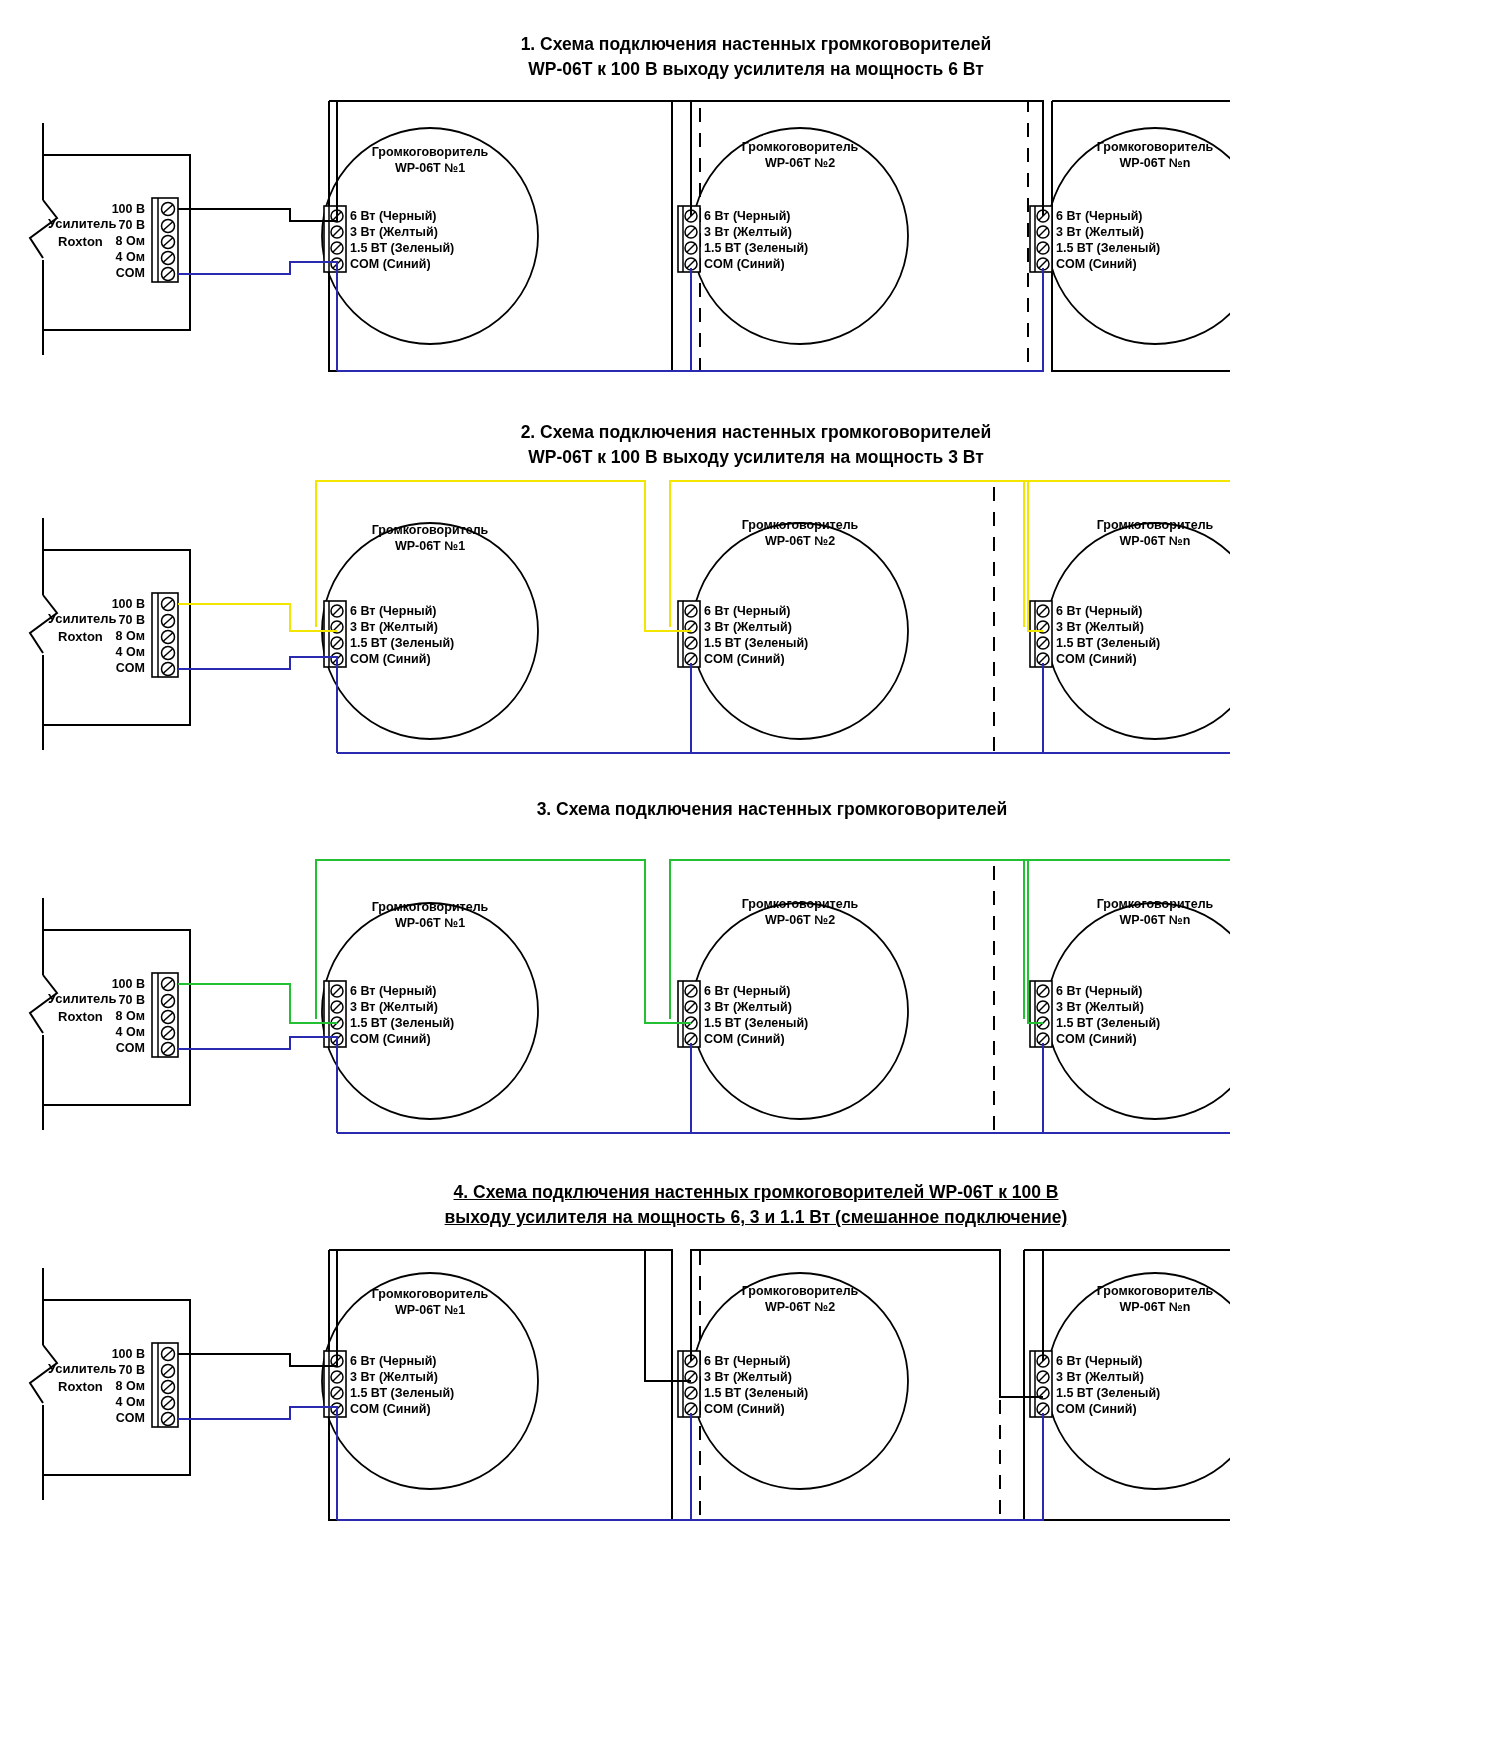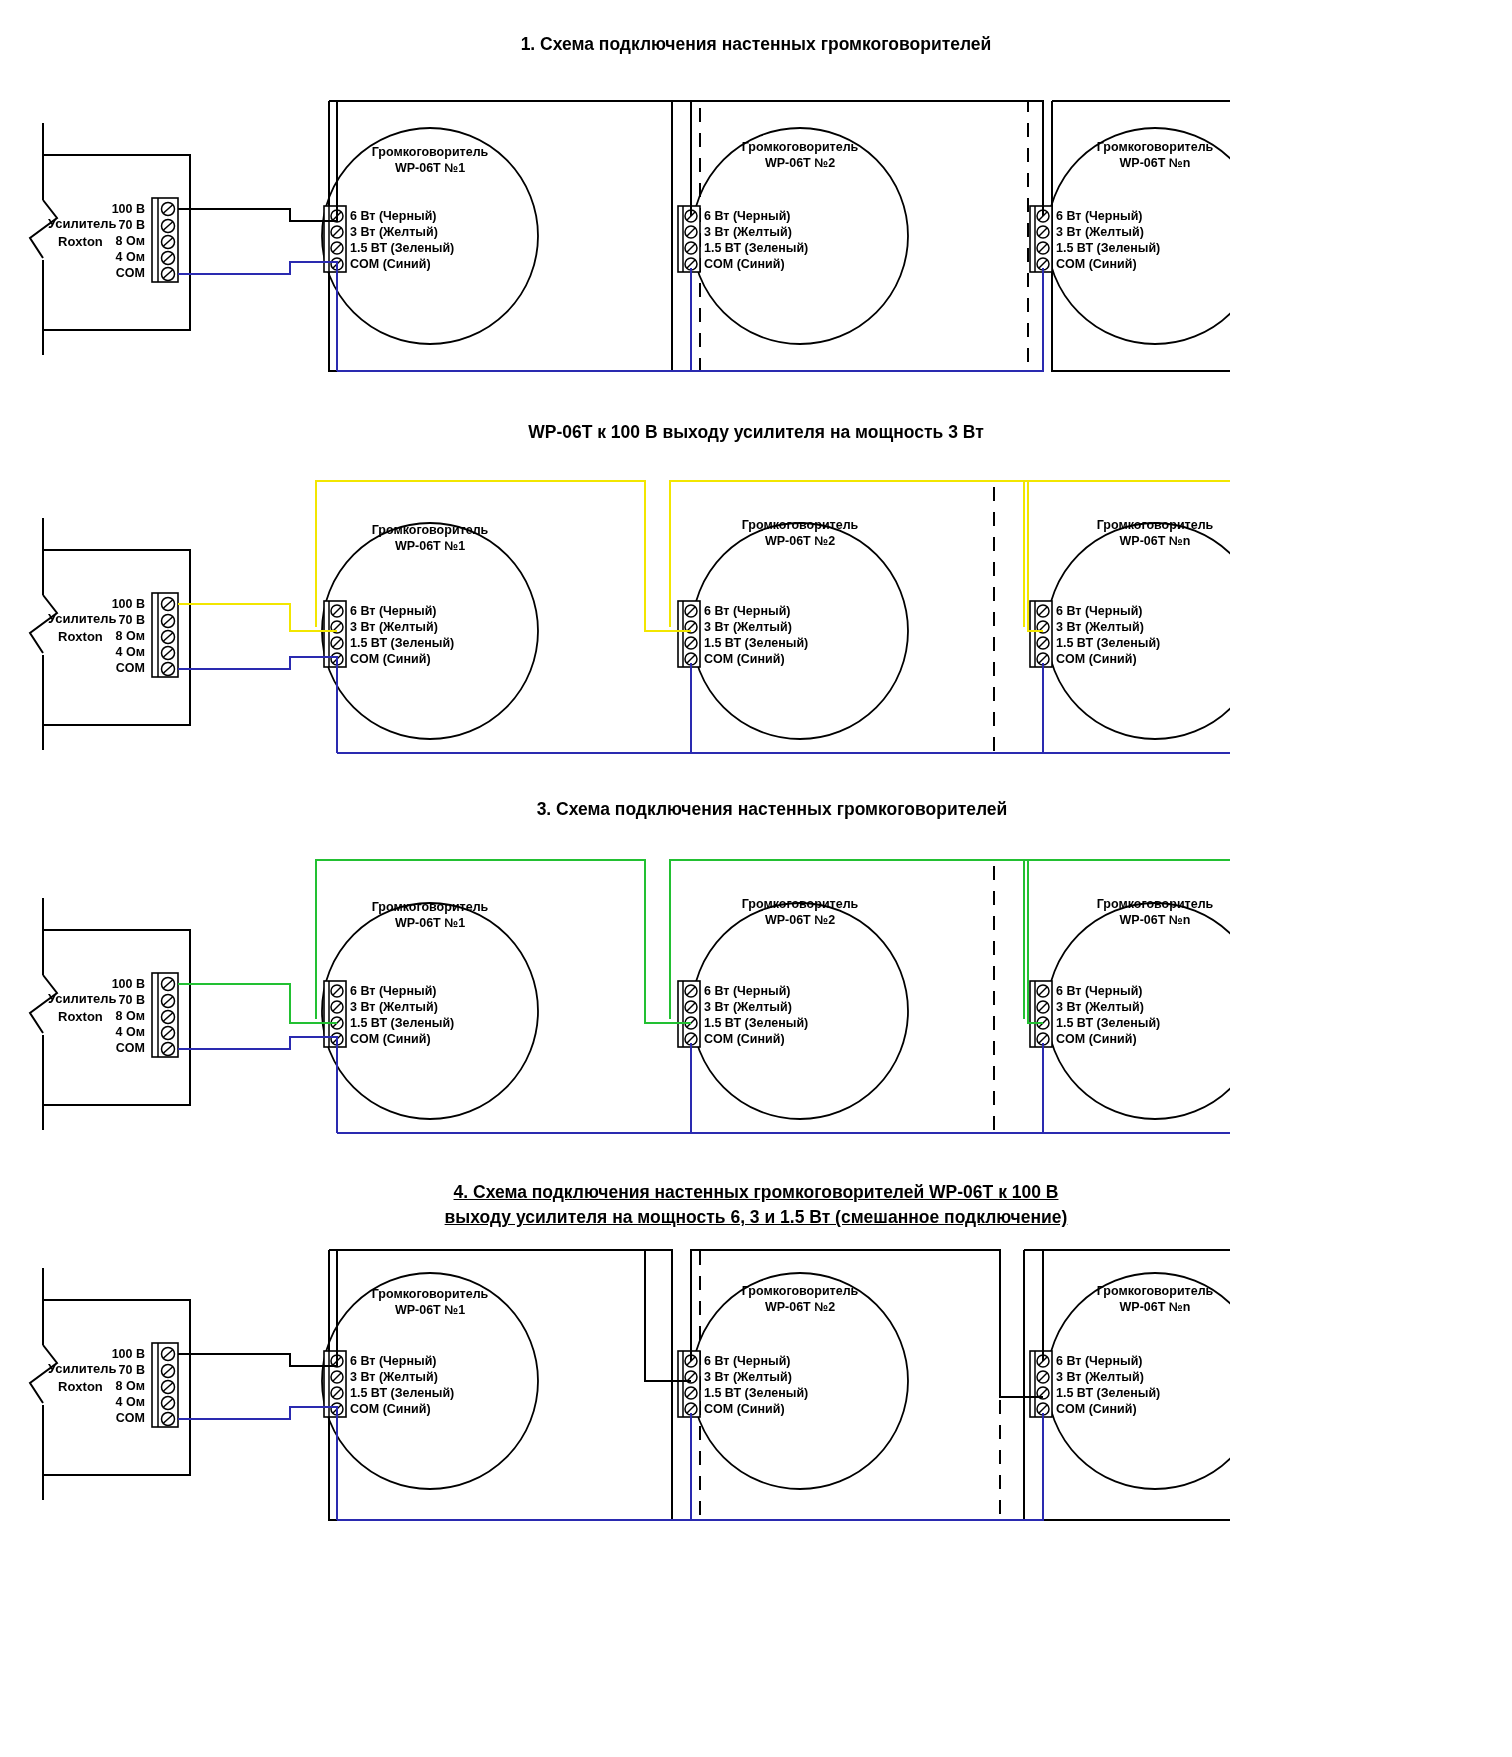--- a/index.html
+++ b/index.html
@@ -29,20 +29,21 @@
   .tb-slot{stroke:#000;stroke-width:1.5;}
 </style>
 </head>
 <body>
 
 <div class="page">
 
   <div class="diagram" style="top:0px;height:400px;">
     <div class="title" style="top:32px;">
       <div>1. Схема подключения настенных громкоговорителей</div>
+      <div>WP-06T к 100 В выходу усилителя на мощность 6 Вт</div>
     </div>
     <svg width="1512" height="400" style="position:absolute;top:0;left:0;">
 
       <g>
         <path class="outline" d="M43,155 L190,155 L190,330 L43,330"></path>
         <path class="outline" d="M43,123 L43,200 M43,260 L43,355"></path>
         <path class="outline" d="M43,200 L57,218 L30,238 L43,258"></path>
         <text class="lbl-amp" x="48" y="228">Усилитель</text>
         <text class="lbl-amp" x="58" y="246">Roxton</text>
         <text class="lbl" x="145" y="213" text-anchor="end">100 В</text>
@@ -145,20 +146,21 @@
         <path class="wire w-black" d="M691,101 L1043,101 L1043,216"></path>
         <path class="wire w-blue" d="M178,274 L290,274 L290,262 L337,262 L337,371"></path>
         <path class="wire w-blue" d="M337,371 L691,371 L691,268"></path>
         <path class="wire w-blue" d="M691,371 L1043,371 L1043,268"></path>
       </g>
     </svg>
   </div>
 
   <div class="diagram" style="top:395px;height:390px;">
     <div class="title" style="top:25px;">
+      <div>2. Схема подключения настенных громкоговорителей</div>
       <div>WP-06T к 100 В выходу усилителя на мощность 3 Вт</div>
     </div>
     <svg width="1512" height="390" style="position:absolute;top:0;left:0;">
       <g>
         <path class="outline" d="M43,155 L190,155 L190,330 L43,330"></path>
         <path class="outline" d="M43,123 L43,200 M43,260 L43,355"></path>
         <path class="outline" d="M43,200 L57,218 L30,238 L43,258"></path>
         <text class="lbl-amp" x="48" y="228">Усилитель</text>
         <text class="lbl-amp" x="58" y="246">Roxton</text>
         <text class="lbl" x="145" y="213" text-anchor="end">100 В</text>
@@ -382,21 +384,21 @@
         <path class="wire w-blue" d="M337,353 L691,353 L691,263"></path>
         <path class="wire w-blue" d="M691,353 L1043,353 L1043,263"></path>
         <path class="wire w-blue" d="M1043,353 L1440,353"></path>
       </g>
     </svg>
   </div>
 
   <div class="diagram" style="top:1165px;height:592px;">
     <div class="title" style="top:15px;text-decoration:underline;">
       <div>4. Схема подключения настенных громкоговорителей WP-06T к 100 В</div>
-      <div>выходу усилителя на мощность 6, 3 и 1.5 Вт (смешанное подключение)</div>
+      <div>выходу усилителя на мощность 6, 3 и 1.1 Вт (смешанное подключение)</div>
     </div>
     <svg width="1512" height="592" style="position:absolute;top:0;left:0;">
       <g>
         <path class="outline" d="M43,135 L190,135 L190,310 L43,310"></path>
         <path class="outline" d="M43,103 L43,180 M43,240 L43,335"></path>
         <path class="outline" d="M43,180 L57,198 L30,218 L43,238"></path>
         <text class="lbl-amp" x="48" y="208">Усилитель</text>
         <text class="lbl-amp" x="58" y="226">Roxton</text>
         <text class="lbl" x="145" y="193" text-anchor="end">100 В</text>
         <text class="lbl" x="145" y="209" text-anchor="end">70 В</text>

